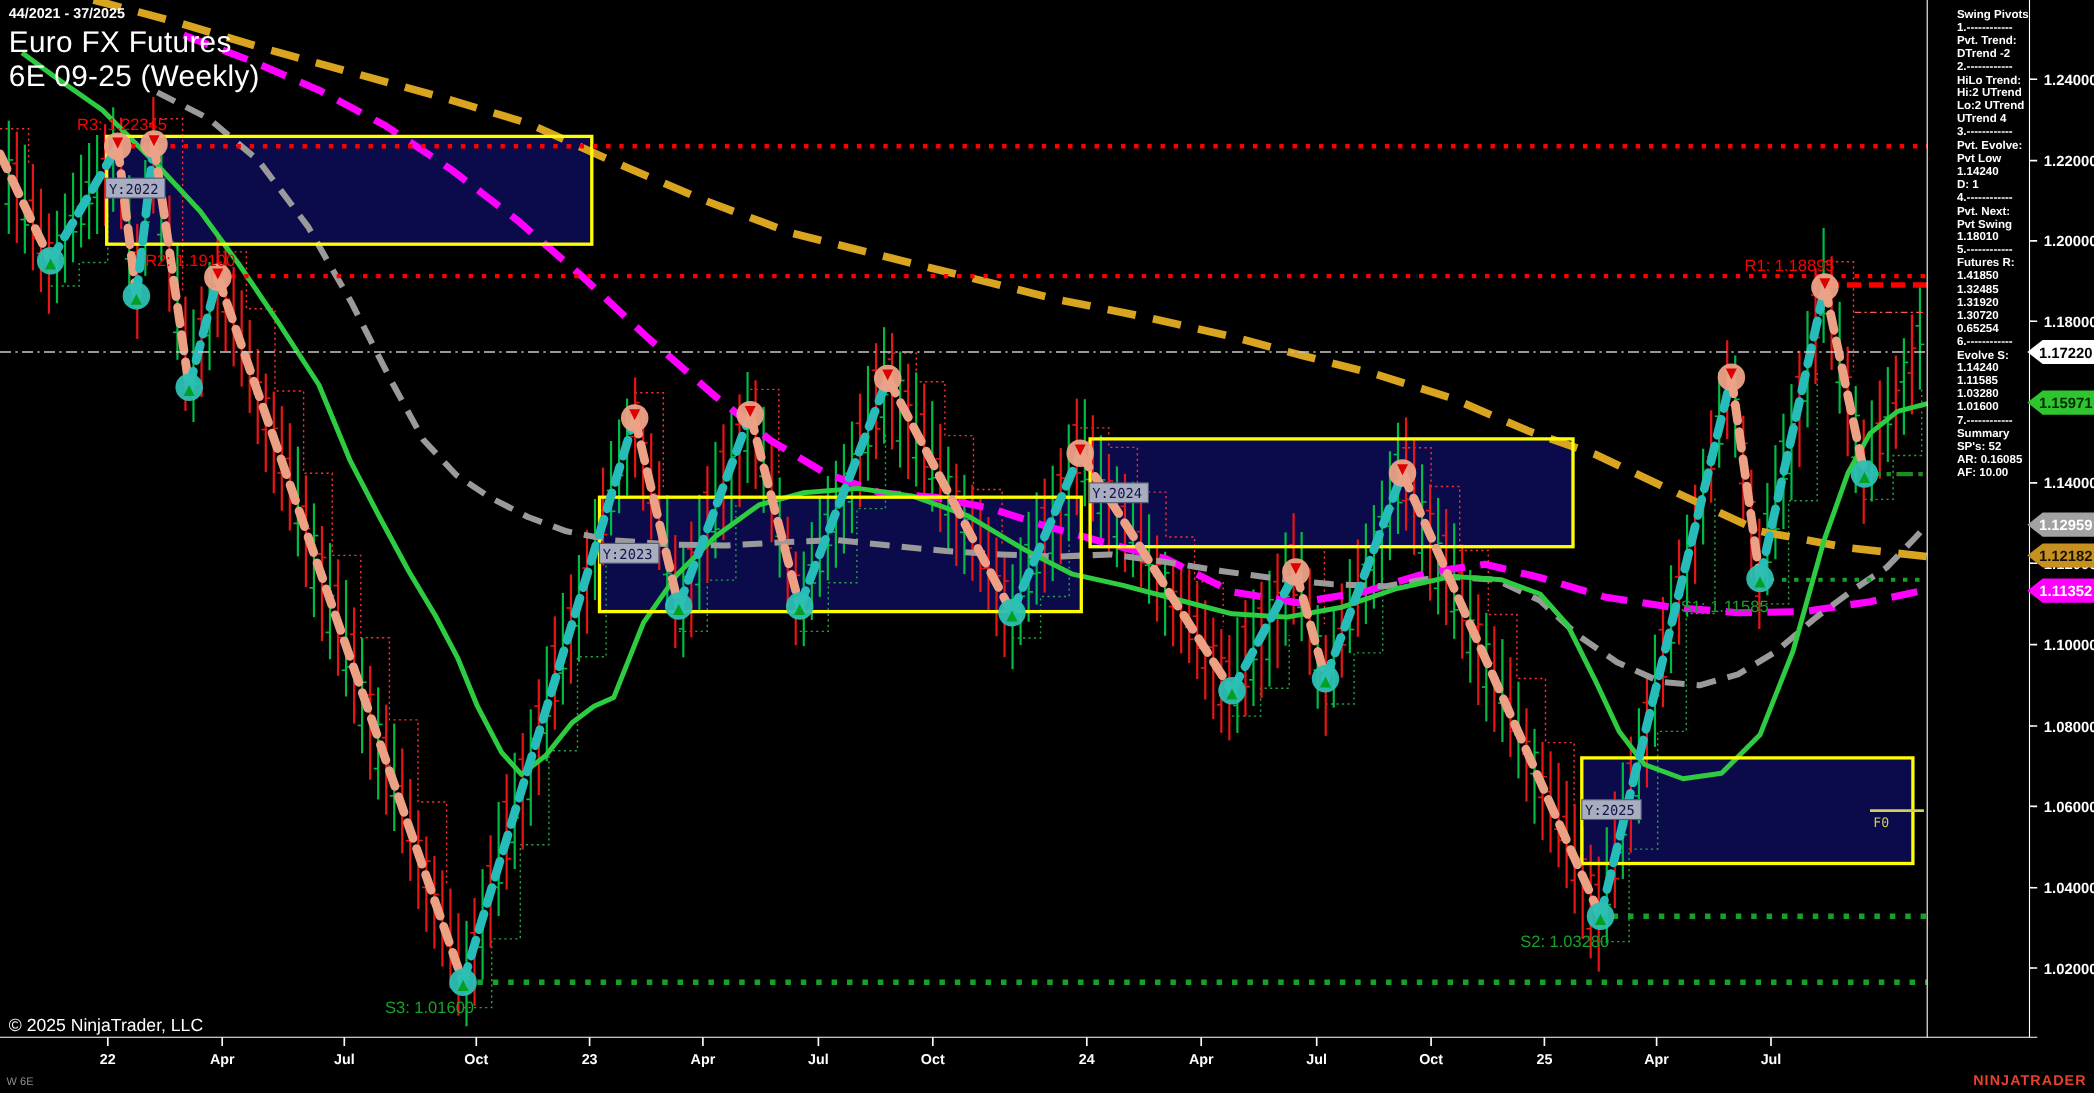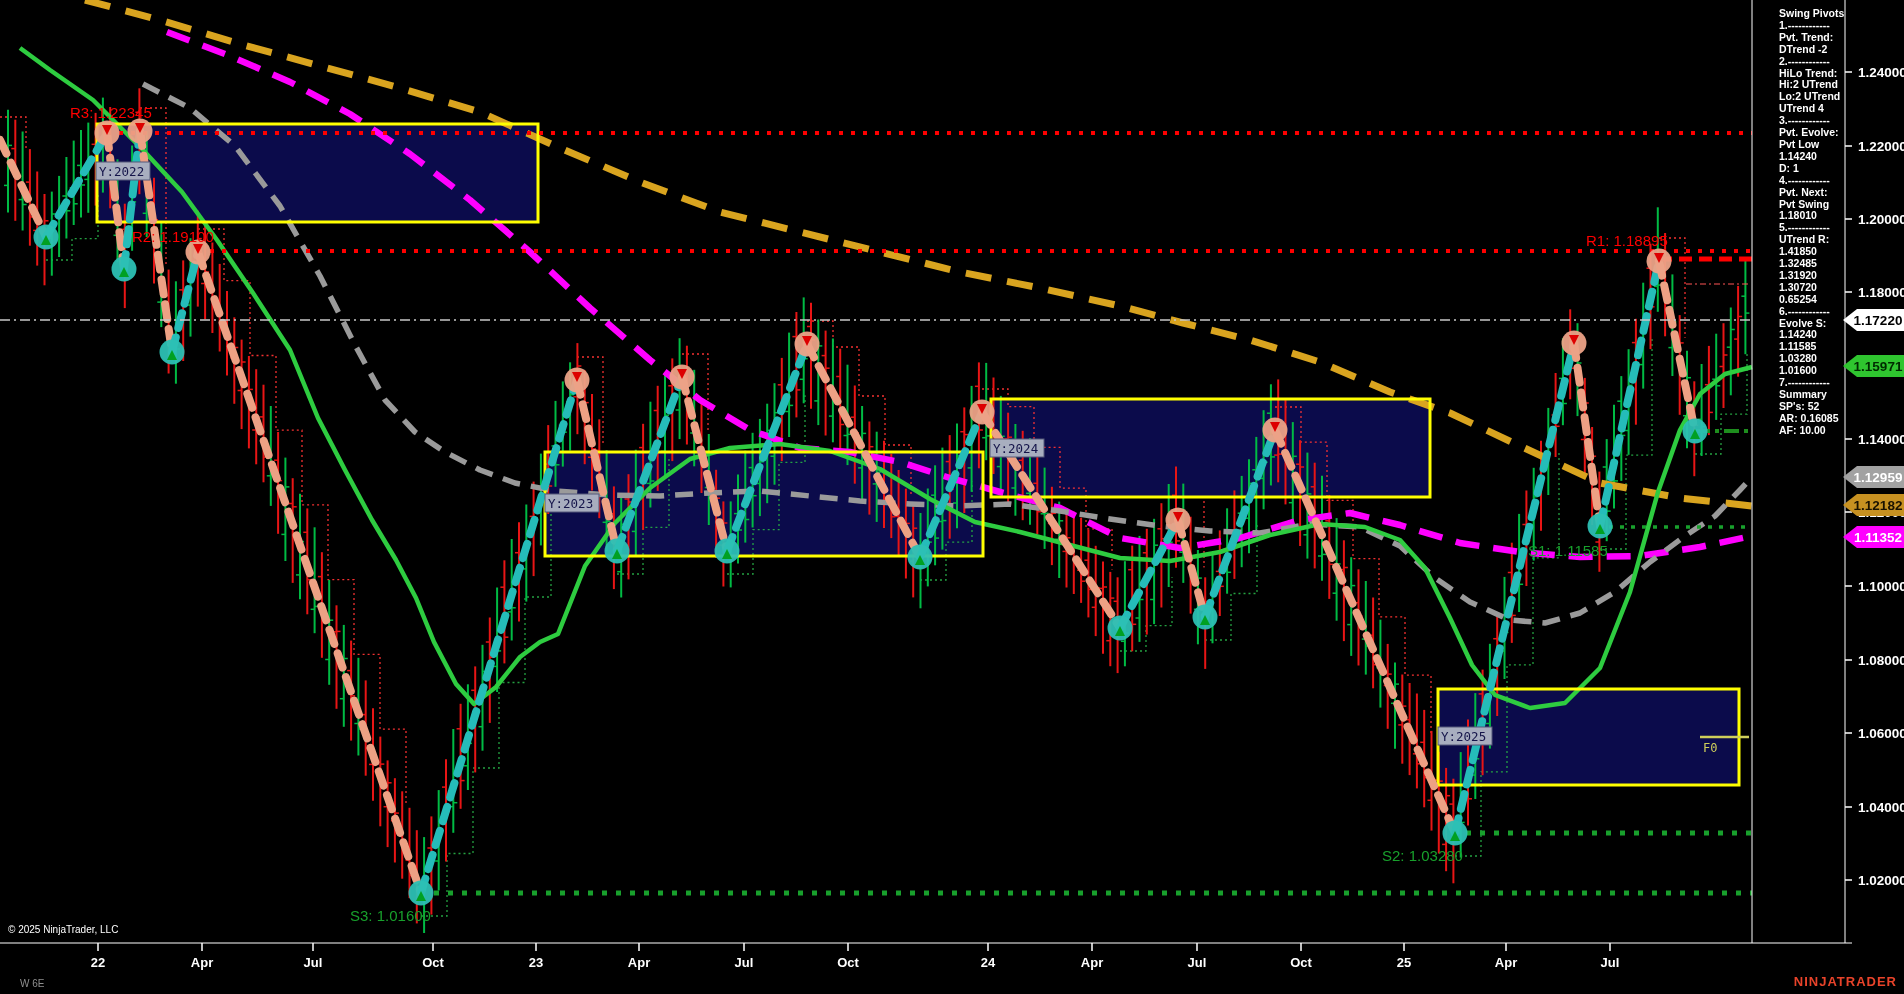--- a/index.html
+++ b/index.html
@@ -4,22 +4,22 @@
 <style>
   html,body{margin:0;padding:0;background:#000;}
   .stage{position:relative;width:1904px;height:994px;background:#000;overflow:hidden;
          font-family:"Liberation Sans",sans-serif;}
   #chart-svg{position:absolute;left:0;top:0;}
   .hdr{position:absolute;left:8px;top:4px;color:#fff;z-index:5;}
   .hdr .range{font-size:13px;font-weight:700;margin-bottom:4px;}
   .hdr .title,.hdr .subtitle{font-size:27px;line-height:31px;letter-spacing:.3px;}
   .pivot-panel{position:absolute;left:1779px;top:8px;width:68px;color:#fff;
                font-size:10.5px;font-weight:700;line-height:11.9px;white-space:nowrap;z-index:6;}
-  .copyright{position:absolute;left:8px;top:924px;color:#fff;font-size:10px;z-index:5;}
-  .instrument{position:absolute;left:20px;top:978px;color:#8f8f8f;font-size:10px;z-index:5;}
+  .copyright{position:absolute;left:8px;top:924px;color:#fff;font-size:16px;z-index:5;}
+  .instrument{position:absolute;left:6px;top:978px;color:#8f8f8f;font-size:10px;z-index:5;}
   .brand{position:absolute;right:7px;top:974px;color:#e8432a;font-size:13px;font-weight:700;
          letter-spacing:1px;z-index:5;text-align:right;}
 </style>
 </head>
 <body>
 
 <div class="stage">
   <svg id="chart-svg" width="1904" height="994" viewBox="0 0 1904 994">
       <g>
         <rect x="97" y="124" width="441" height="98" fill="#0b0b4b"></rect>
@@ -951,41 +951,46 @@
         <path d="M1843,366 L1857,355 H1904 V377 H1857 Z" fill="#2fc52f"></path>
         <text x="1878" y="371" fill="#002b00" font-size="13.5" font-weight="700" text-anchor="middle">1.15971</text>
         <path d="M1843,477 L1857,466 H1904 V488 H1857 Z" fill="#a2a2a2"></path>
         <text x="1878" y="482" fill="#ffffff" font-size="13.5" font-weight="700" text-anchor="middle">1.12959</text>
         <path d="M1843,505 L1857,494 H1904 V516 H1857 Z" fill="#c79121"></path>
         <text x="1878" y="510" fill="#1a1200" font-size="13.5" font-weight="700" text-anchor="middle">1.12182</text>
         <path d="M1843,537 L1857,526 H1904 V548 H1857 Z" fill="#ff00ff"></path>
         <text x="1878" y="542" fill="#ffffff" font-size="13.5" font-weight="700" text-anchor="middle">1.11352</text>
       </g>
     </svg>
+  <div class="hdr">
+    <div class="range">44/2021 - 37/2025</div>
+    <div class="title">Euro FX Futures</div>
+    <div class="subtitle">6E 09-25 (Weekly)</div>
+  </div>
   <div id="pivot-panel" class="pivot-panel">
       <div>Swing Pivots</div>
       <div>1.------------</div>
       <div>Pvt. Trend:</div>
       <div>DTrend -2</div>
       <div>2.------------</div>
       <div>HiLo Trend:</div>
       <div>Hi:2 UTrend</div>
       <div>Lo:2 UTrend</div>
       <div>UTrend 4</div>
       <div>3.------------</div>
       <div>Pvt. Evolve:</div>
       <div>Pvt Low</div>
       <div>1.14240</div>
       <div>D: 1</div>
       <div>4.------------</div>
       <div>Pvt. Next:</div>
       <div>Pvt Swing</div>
       <div>1.18010</div>
       <div>5.------------</div>
-      <div>UTrend R:</div>
+      <div>Futures R:</div>
       <div>1.41850</div>
       <div>1.32485</div>
       <div>1.31920</div>
       <div>1.30720</div>
       <div>0.65254</div>
       <div>6.------------</div>
       <div>Evolve S:</div>
       <div>1.14240</div>
       <div>1.11585</div>
       <div>1.03280</div>

